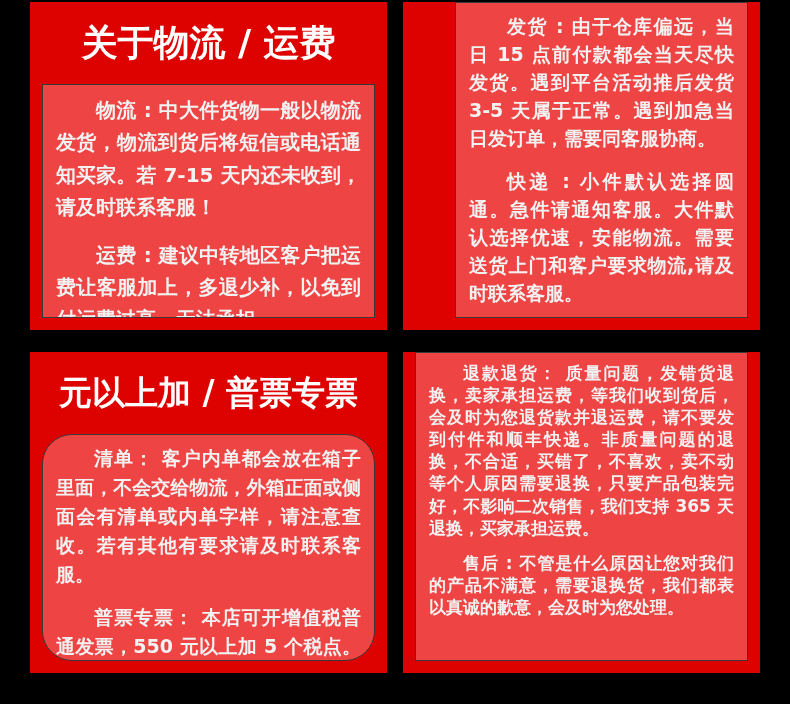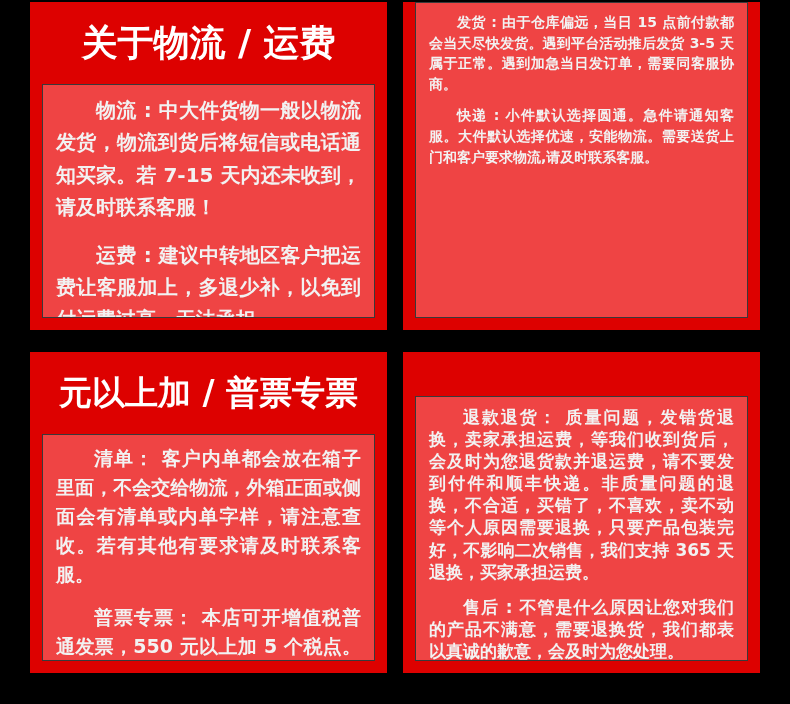--- a/index.html
+++ b/index.html
@@ -47,23 +47,23 @@
     background: #ef4444;
     border: 1px solid #3a393a;
     box-sizing: border-box;
     padding: 9px 13px;
     color: #f2f2f2;
     font-weight: bold;
     text-align: justify;
     overflow: hidden;
   }
   .panel:nth-child(1) .panel-body { font-size: 20px; line-height: 1.62; }
-  .panel:nth-child(2) .panel-body { font-size: 14px; line-height: 1.48; }
-  .panel:nth-child(3) .panel-body { font-size: 19px; line-height: 1.52; }
-  .panel:nth-child(4) .panel-body { font-size: 17px; line-height: 1.3; margin-top: 44px; }
+  .panel:nth-child(2) .panel-body { font-size: 19px; line-height: 1.48; margin-left: 40px; }
+  .panel:nth-child(3) .panel-body { font-size: 19px; line-height: 1.52; border-radius: 30px; }
+  .panel:nth-child(4) .panel-body { font-size: 17px; line-height: 1.3; }
   .para { margin: 0; text-indent: 2em; }
   .para + .para { margin-top: 0.75em; }
 </style>
 </head>
 <body>
 
 <div class="grid">
 
   <section class="panel">
     <h2 class="panel-title">关于物流 / 运费</h2>

